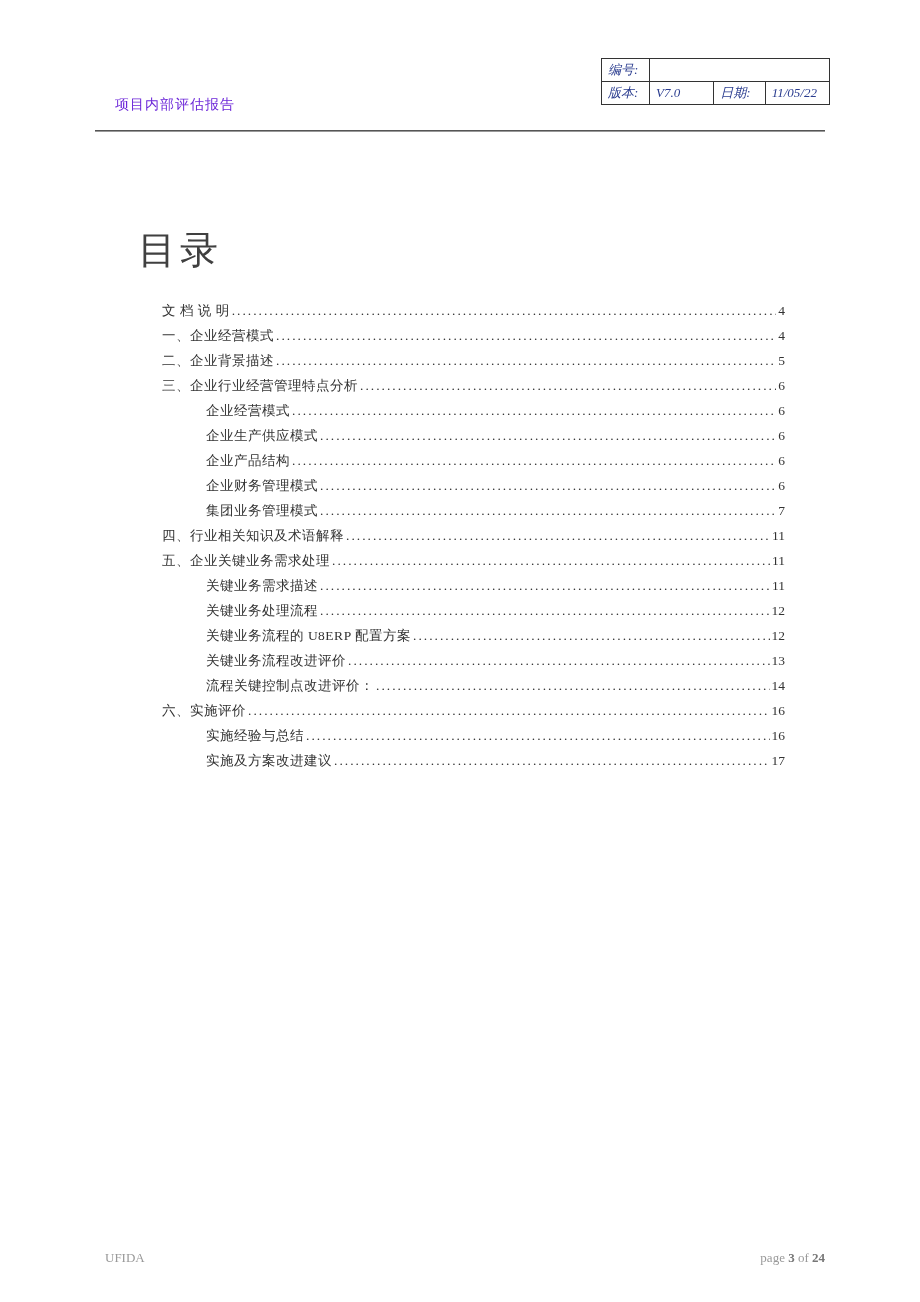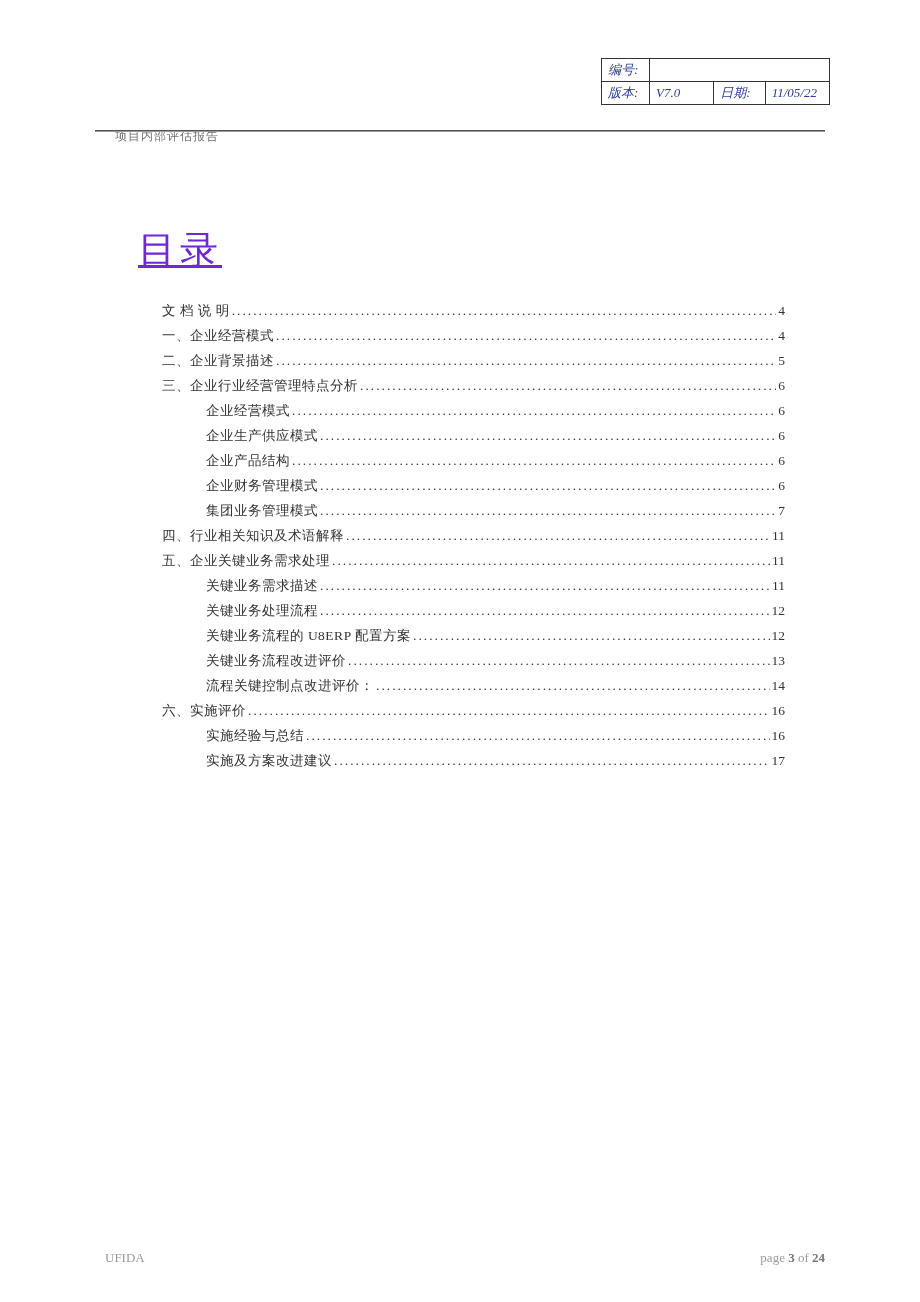--- a/index.html
+++ b/index.html
@@ -29,48 +29,47 @@
     font-style: italic;
     color: #2a3c8f;
     height: 20px;
     vertical-align: middle;
   }
   .meta-table .lbl { width: 48px; }
   .meta-table .val { width: 60px; }
   .meta-table .wide { width: 180px; }
   .doc-label {
     position: absolute;
-    top: 128px;
+    top: 96px;
     left: 115px;
-    font-size: 12px;
-    color: #737373;
+    font-size: 14px;
+    color: #6d28d9;
     letter-spacing: 1px;
   }
   .head-rule {
     position: absolute;
     top: 130px;
     left: 95px;
     right: 95px;
     border-top: 1px solid #555;
     border-bottom: 1px solid #999;
     height: 2px;
   }
   .toc-block {
     position: absolute;
     top: 225px;
     left: 138px;
     right: 135px;
   }
   .toc-title {
     font-family: "SimHei", "黑体", sans-serif;
     font-size: 38px;
-    color: #6d28d9;
+    color: #404040;
     margin-bottom: 22px;
     letter-spacing: 4px;
-    text-decoration: underline;
   }
   .toc-line {
     display: flex;
     align-items: baseline;
     font-size: 13.5px;
     line-height: 25px;
     color: #333;
     white-space: nowrap;
   }
   .toc-line.sub { padding-left: 44px; }

